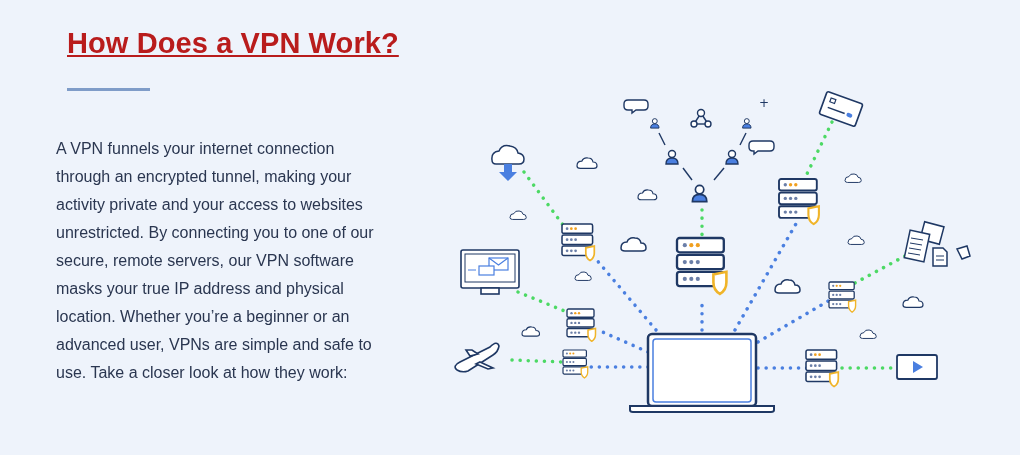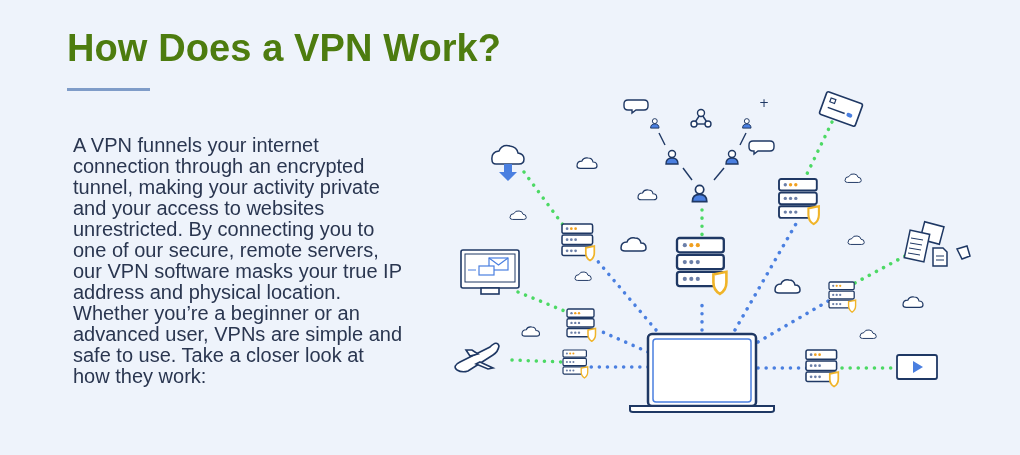--- a/index.html
+++ b/index.html
@@ -4,30 +4,30 @@
 <style>
   html, body { margin: 0; padding: 0; }
   body {
     width: 1020px; height: 455px; overflow: hidden;
     background: #eef3fb;
     font-family: "Liberation Sans", sans-serif;
     position: relative;
   }
   .title {
     position: absolute; left: 67px; top: 27px;
-    font-size: 38px; font-weight: bold; color: #4d7c0f;
-    margin: 0; letter-spacing: 0.1px;
+    font-size: 29px; font-weight: bold; color: #b91c1c;
+    margin: 0; letter-spacing: 0.1px; text-decoration: underline;
   }
   .rule {
     position: absolute; left: 67px; top: 88px;
     width: 83px; height: 3px; background: #7f9cc8;
   }
   .body-text {
-    position: absolute; left: 73px; top: 135px; width: 330px;
-    font-size: 20px; line-height: 21px; color: #2a3650;
+    position: absolute; left: 56px; top: 135px; width: 330px;
+    font-size: 16px; line-height: 28px; color: #2a3650;
     margin: 0;
   }
   .illus { position: absolute; left: 440px; top: 80px; }
 </style>
 </head>
 <body>
 
 <h1 class="title">How Does a VPN Work?</h1>
 <div class="rule"></div>
 <p class="body-text">A VPN funnels your internet connection through an encrypted tunnel, making your activity private and your access to websites unrestricted. By connecting you to one of our secure, remote servers, our VPN software masks your true IP address and physical location. Whether you’re a beginner or an advanced user, VPNs are simple and safe to use. Take a closer look at how they work:</p>

